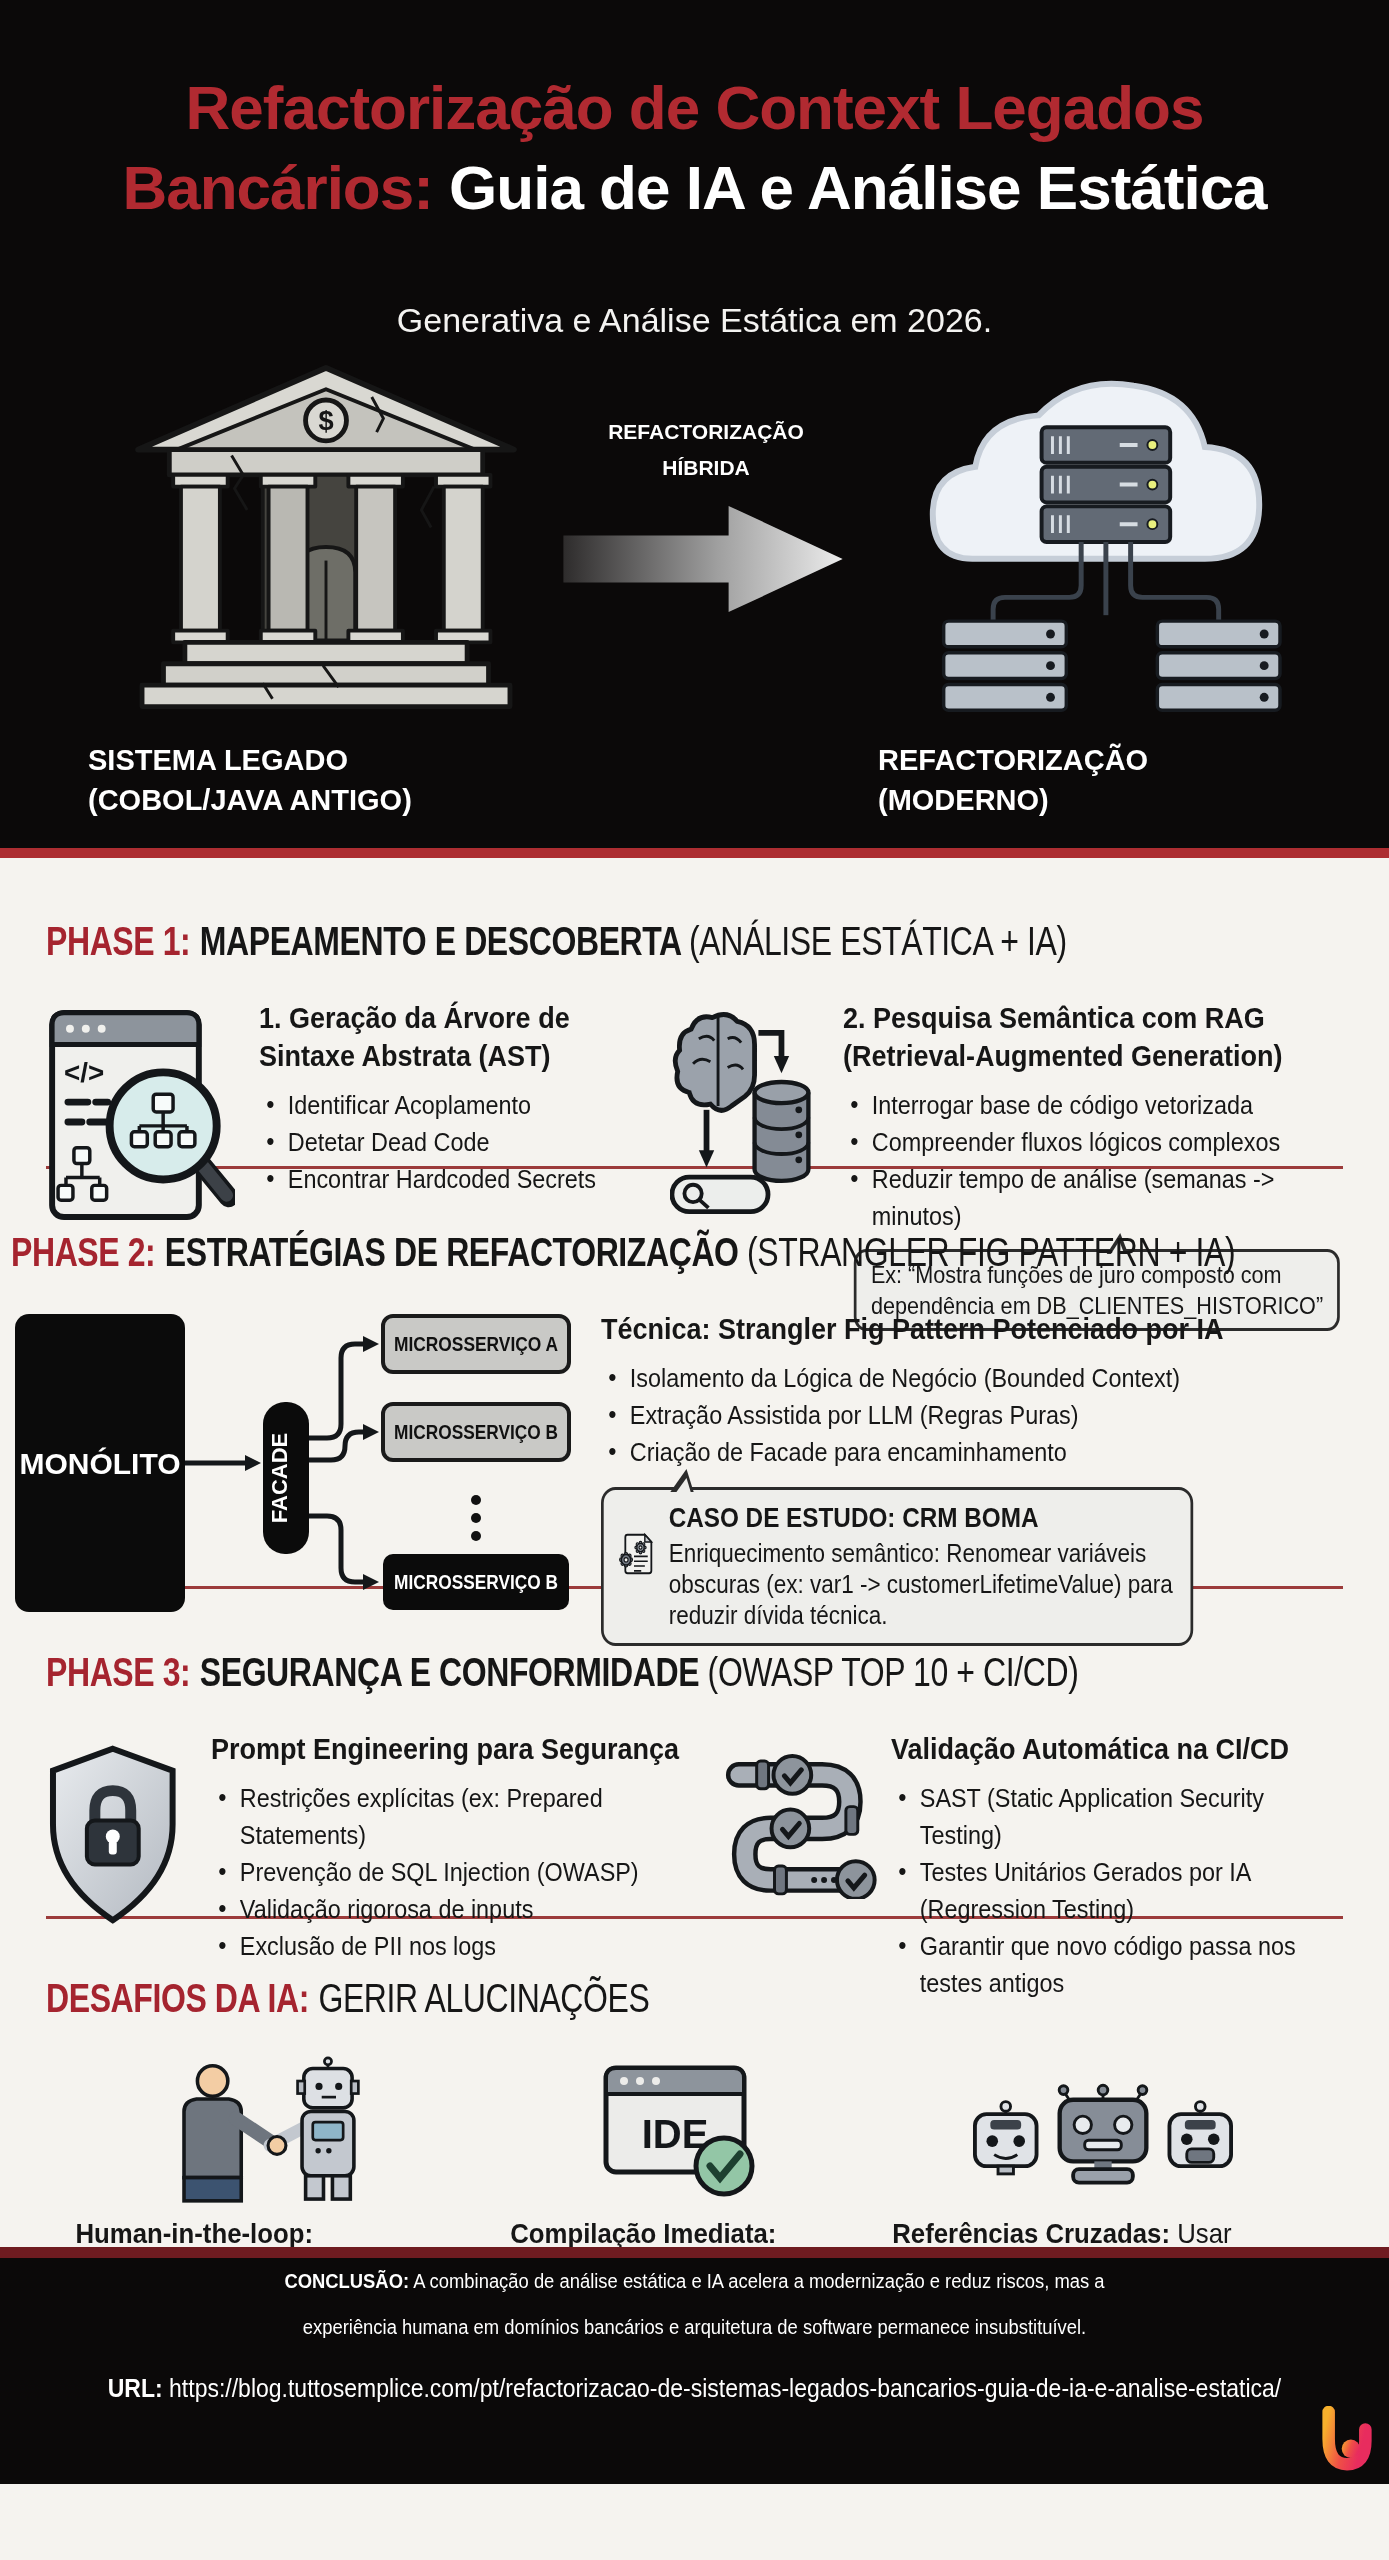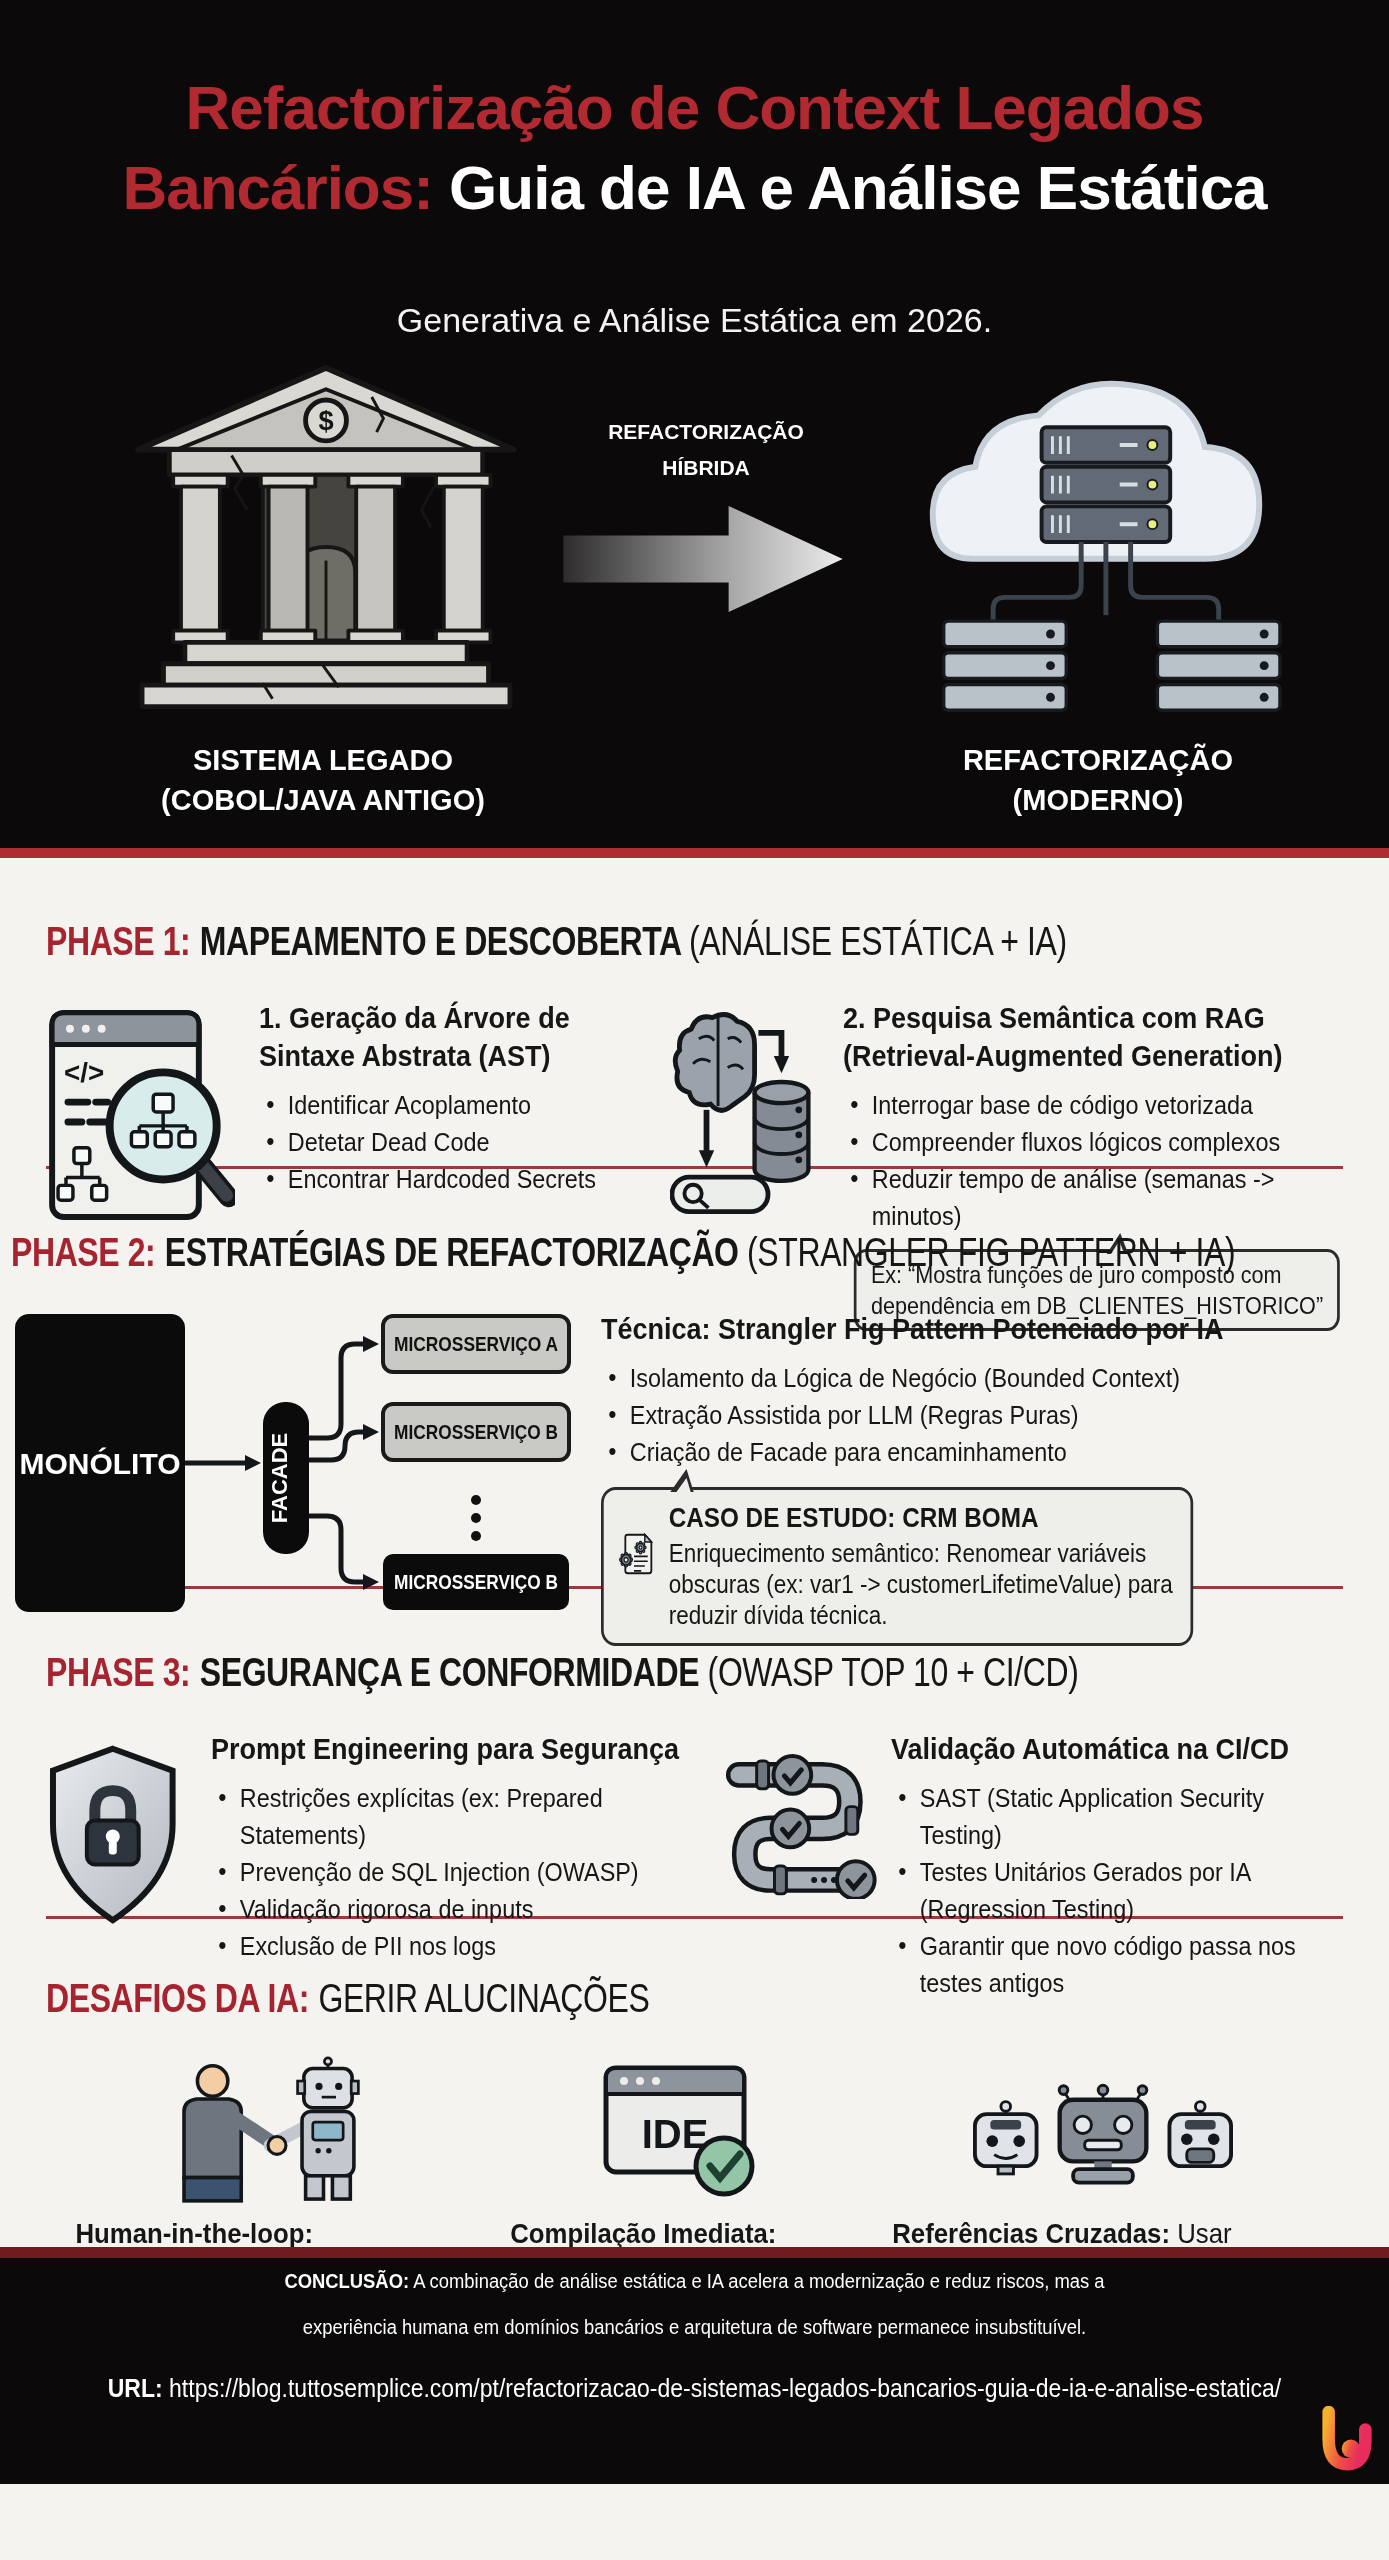--- a/index.html
+++ b/index.html
@@ -10,21 +10,21 @@
   .hero-title{position:absolute;top:26px;left:0;right:0;text-align:center;
               font-weight:bold;font-size:62px;line-height:80px;letter-spacing:-1px;}
   .hero-title .red{color:#b12a31;}
   .hero-sub{position:absolute;top:214px;left:0;right:0;text-align:center;
             font-size:34px;line-height:48px;color:#f4f3f1;}
   .bank-svg{position:absolute;left:116px;top:362px;}
   .cloud-svg{position:absolute;left:876px;top:356px;}
   .arrow-wrap{position:absolute;left:556px;top:414px;width:300px;text-align:center;}
   .arrow-label{font-size:21px;font-weight:bold;line-height:36px;}
   .arrow-svg{margin-top:14px;}
-  .hero-label{position:absolute;top:740px;text-align:center;font-weight:bold;
+  .hero-label{position:absolute;top:740px;text-align:left;font-weight:bold;
               font-size:29px;line-height:40px;}
   .hero-label.legacy{left:88px;width:470px;}
   .hero-label.modern{left:878px;width:440px;}
   .red-band{height:10px;background:#ad2d31;}
   
   section{box-sizing:border-box;padding:26px 46px 0;}
   .s1{height:308px;}.s2{height:417px;padding-left:11px;}.s3{height:327px;}.s4{height:328px;padding-top:22px;}
   .divider{height:3px;background:#9c3b3b;margin:0 46px;}
   .phase-h{white-space:nowrap;font-size:41px;font-weight:bold;letter-spacing:-0.5px;
            transform:scaleX(0.78);transform-origin:left center;}

